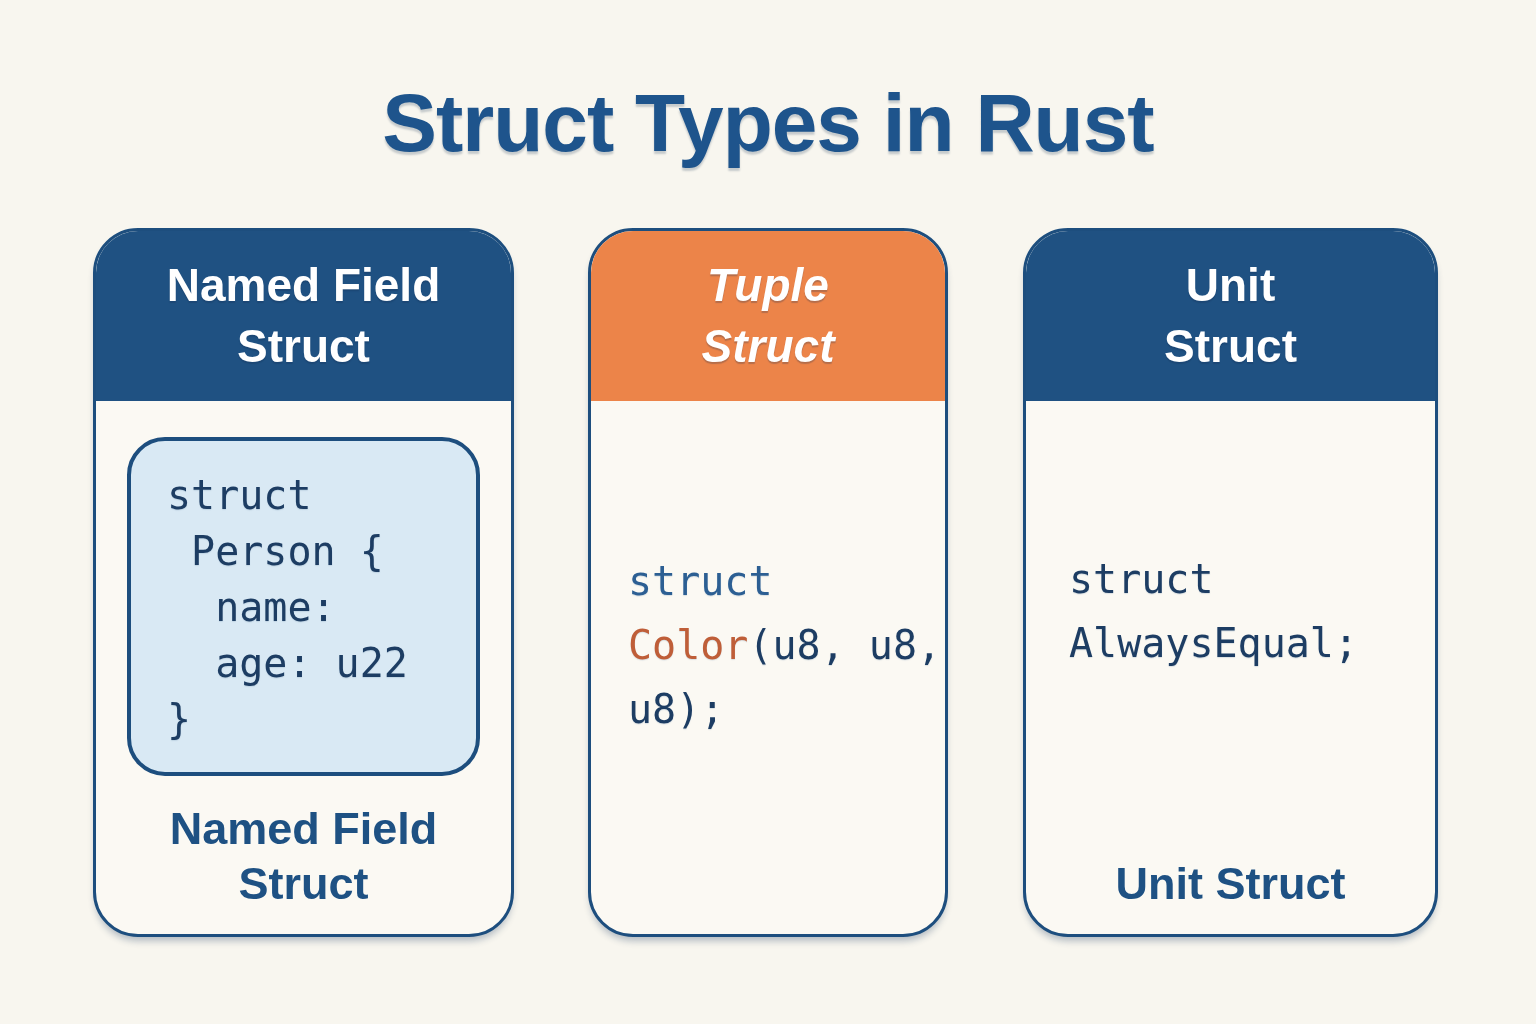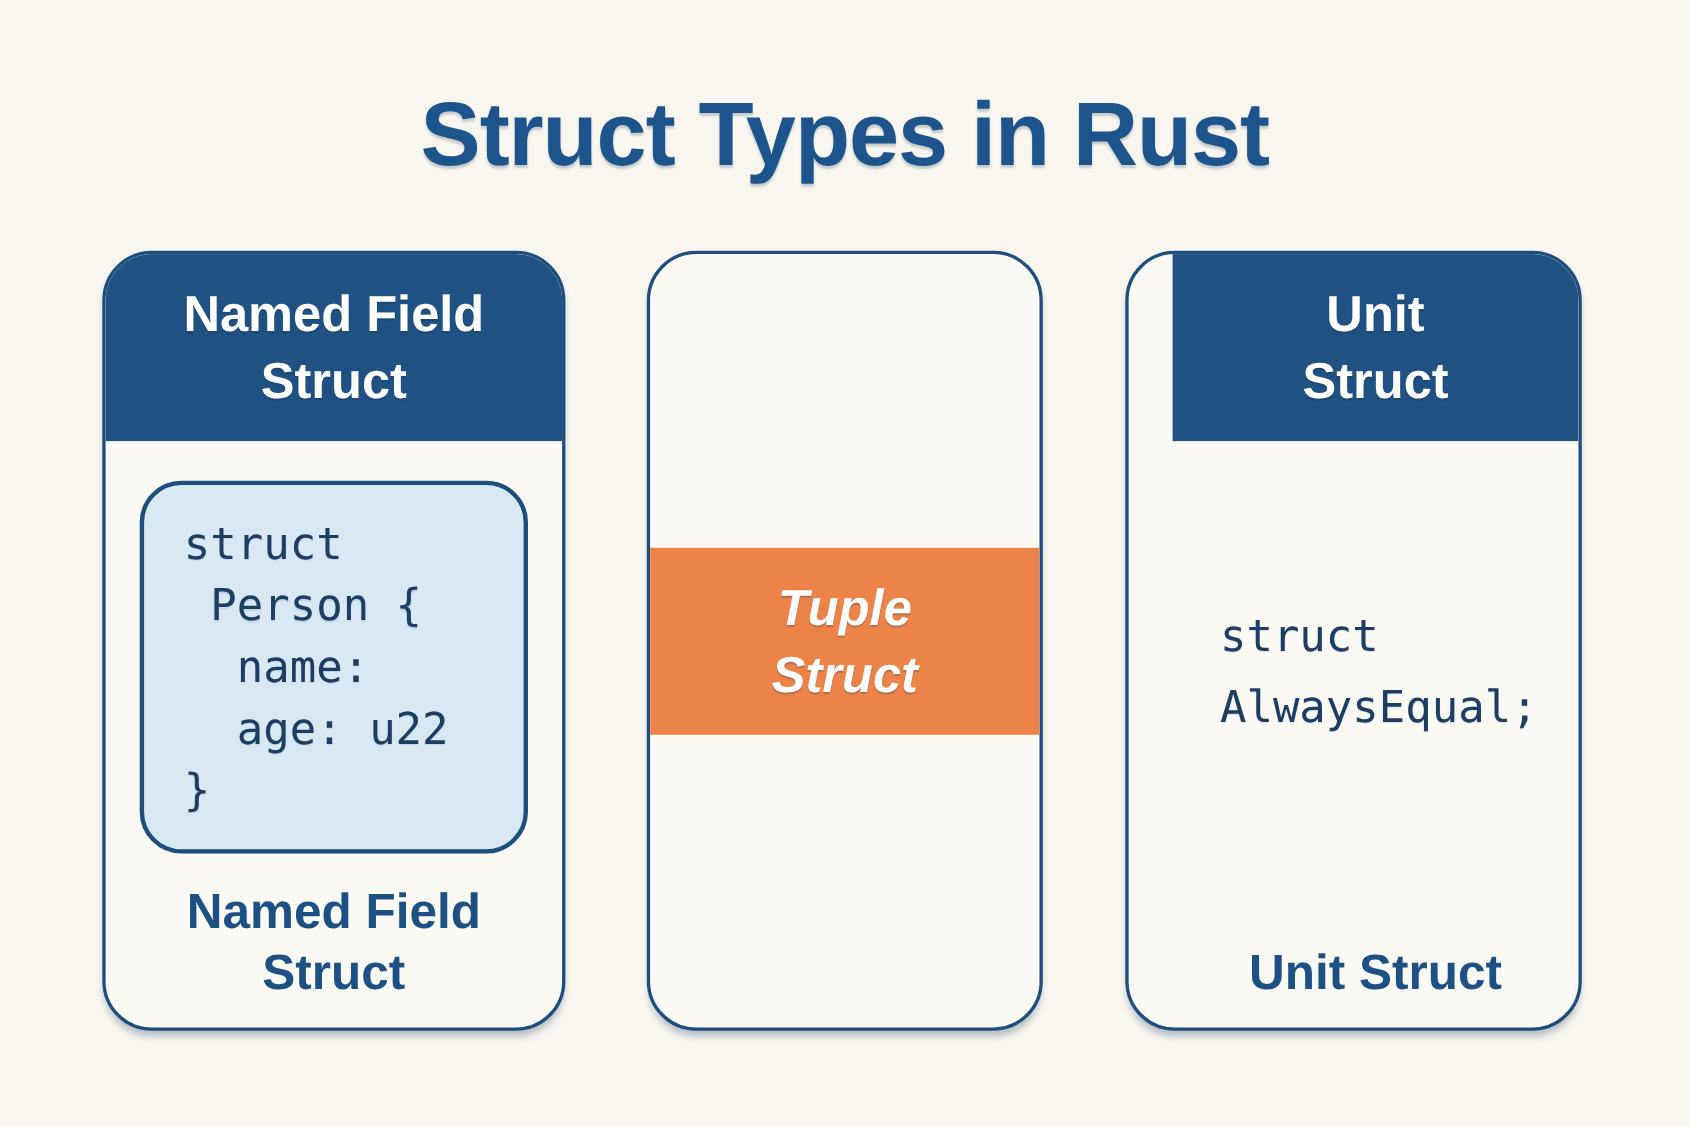--- a/index.html
+++ b/index.html
@@ -36,26 +36,25 @@
     position: absolute;
     top: 228px;
     height: 709px;
     background: #fbf9f3;
     border: 3px solid #1d4e7e;
     border-radius: 45px;
     box-shadow: 0 6px 7px -2px rgba(24, 54, 94, 0.30);
     overflow: hidden;
     display: flex;
     flex-direction: column;
-    justify-content: center;
   }
 
   .card-1 { left: 93px;  width: 421px; }
   .card-2 { left: 588px; width: 360px; }
-  .card-3 { left: 1023px; width: 415px; padding-left: 40px; }
+  .card-3 { left: 1023px; width: 415px; }
 
   .card-header {
     height: 170px;
     flex: 0 0 170px;
     display: flex;
     align-items: center;
     justify-content: center;
     text-align: center;
     color: #ffffff;
     font-size: 46px;
@@ -136,20 +135,25 @@
 }</pre>
       </div>
       <div class="card-footer">Named Field
 Struct</div>
     </div>
   </div>
 
   <div class="card card-2">
     <div class="card-header header-orange">Tuple
 Struct</div>
+    <div class="card-body">
+      <pre class="code code-free"><span class="kw">struct</span>
+<span class="type">Color</span><span>(u8, u8,</span>
+<span>u8);</span></pre>
+    </div>
   </div>
 
   <div class="card card-3">
     <div class="card-header header-navy">Unit
 Struct</div>
     <div class="card-body">
       <pre class="code code-free">struct
 AlwaysEqual;</pre>
       <div class="card-footer">Unit Struct</div>
     </div>

